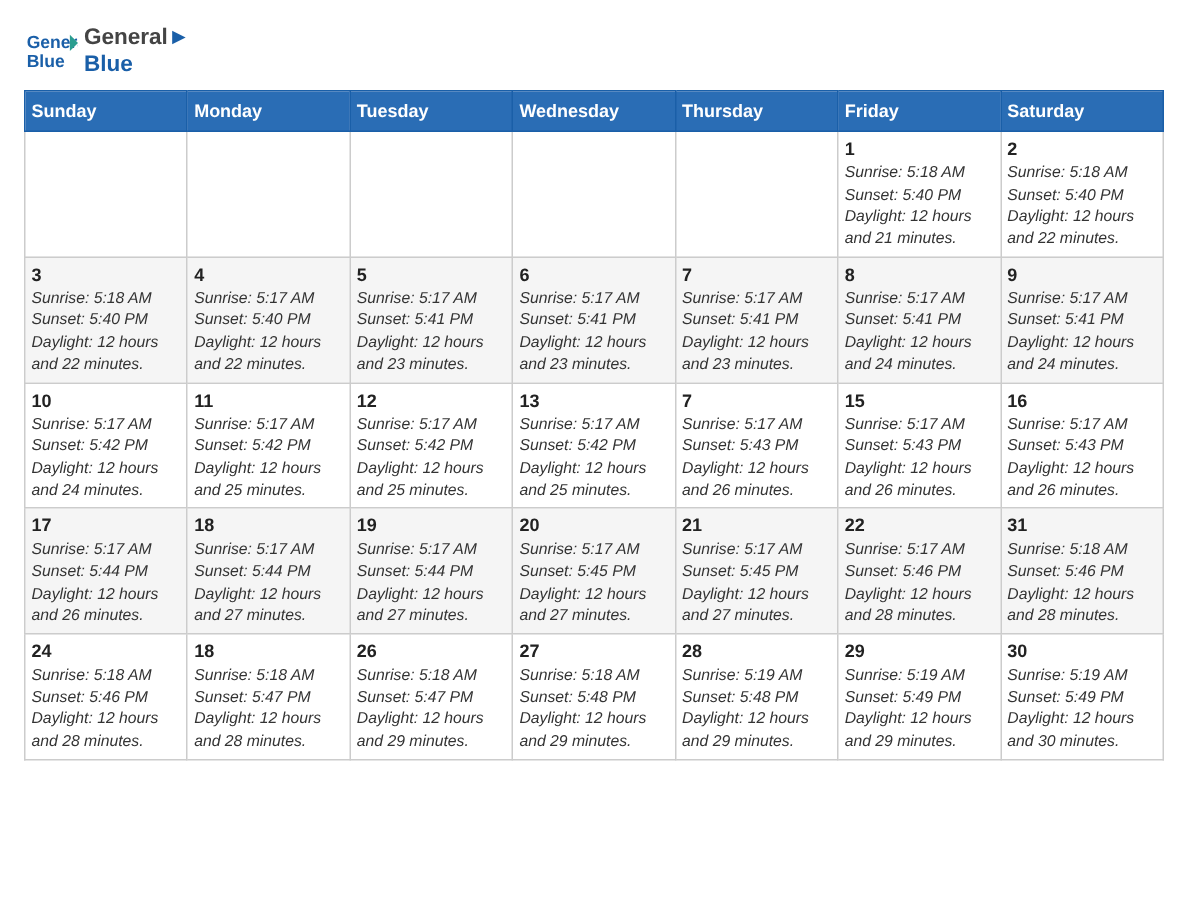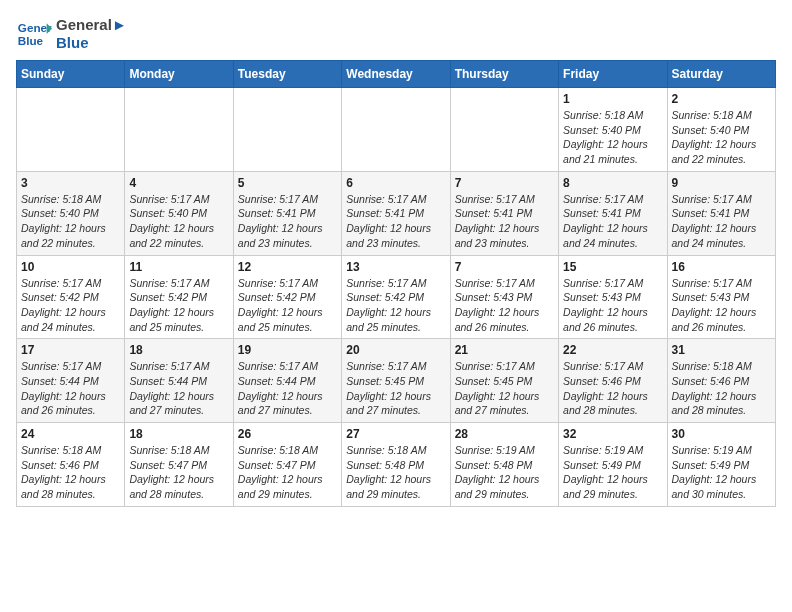--- a/index.html
+++ b/index.html
@@ -318,21 +318,21 @@
 and 29 minutes.</div>
         </td>
         <td>
           <div class="day-number">28</div>
           <div class="day-info" style="white-space: pre-line;">Sunrise: 5:19 AM
 Sunset: 5:48 PM
 Daylight: 12 hours
 and 29 minutes.</div>
         </td>
         <td>
-          <div class="day-number">32</div>
+          <div class="day-number">29</div>
           <div class="day-info" style="white-space: pre-line;">Sunrise: 5:19 AM
 Sunset: 5:49 PM
 Daylight: 12 hours
 and 29 minutes.</div>
         </td>
         <td>
           <div class="day-number">30</div>
           <div class="day-info" style="white-space: pre-line;">Sunrise: 5:19 AM
 Sunset: 5:49 PM
 Daylight: 12 hours

